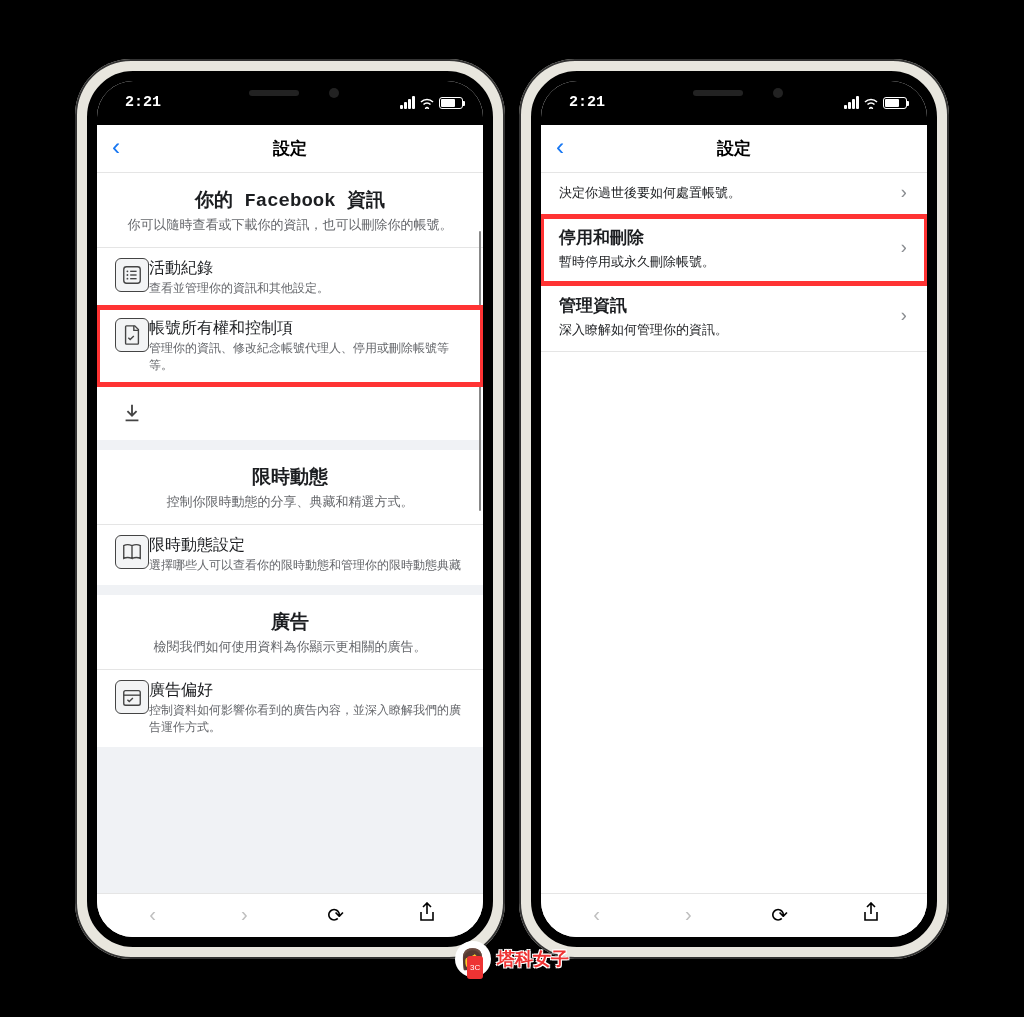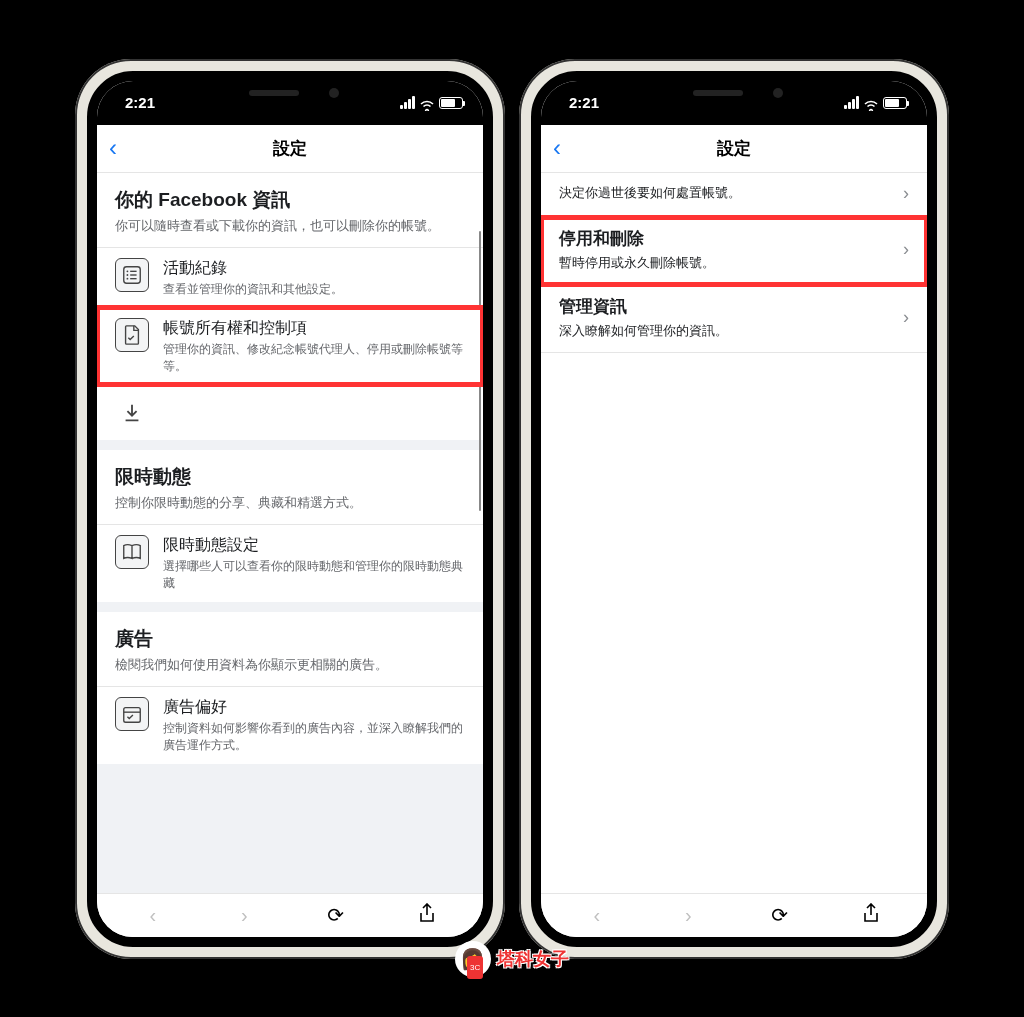--- a/index.html
+++ b/index.html
@@ -26,20 +26,21 @@
     .phone-inner {
       width: 100%;
       height: 100%;
       background: #fff;
       border-radius: 46px;
       overflow: hidden;
       position: relative;
       display: flex;
       flex-direction: column;
       border: 10px solid #000;
+      font-family: Liberation Mono, monospace;
     }
     .notch {
       position: absolute;
       top: 0;
       left: 50%;
       transform: translateX(-50%);
       width: 170px;
       height: 28px;
       background: #000;
       border-radius: 0 0 18px 18px;
@@ -113,30 +114,29 @@
     .content {
       flex: 1;
       overflow-y: auto;
       background: #f0f2f5;
     }
     .section {
       background: #fff;
       margin-bottom: 10px;
       padding-top: 14px;
     }
-    .section-header { padding: 0 18px 12px 18px; }
+    .section-header { padding: 0 18px 12px 18px; text-align: center; }
     .section-title { font-size: 19px; font-weight: 600; color: #1c1e21; margin-bottom: 4px; }
     .section-desc { font-size: 13px; color: #65676b; line-height: 1.4; }
 
     .item {
       display: flex;
       align-items: flex-start;
       padding: 10px 18px;
       border-top: 1px solid #e5e5e5;
-      gap: 14px;
       position: relative;
       background: #fff;
     }
     .item.highlighted {
       outline: 5px solid #f33;
       outline-offset: -3px;
       z-index: 2;
     }
     .item-icon {
       width: 34px; height: 34px; flex-shrink: 0;

